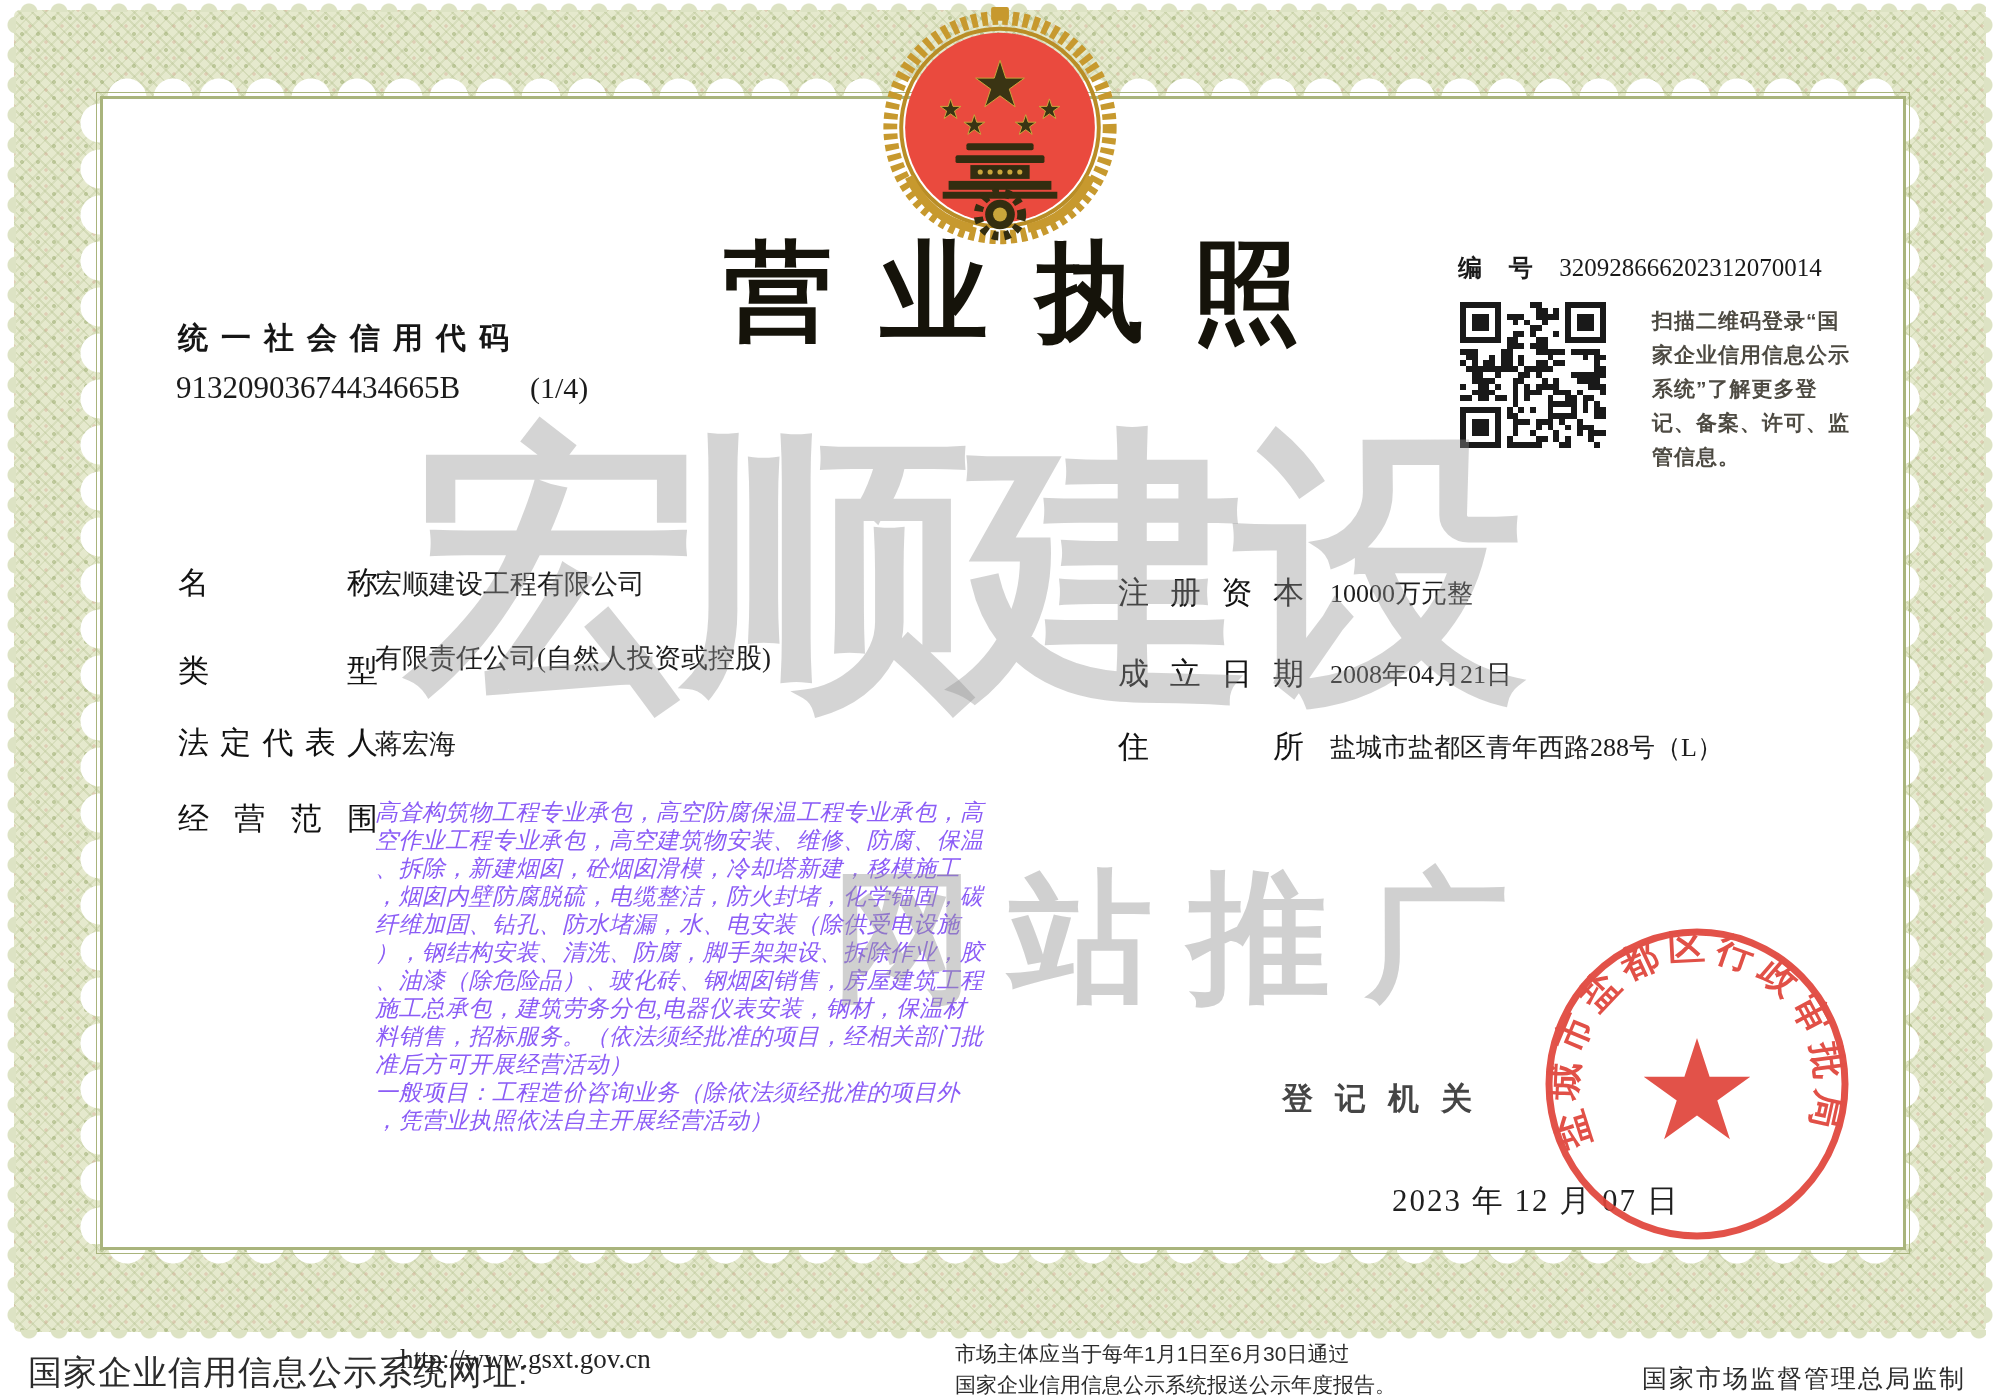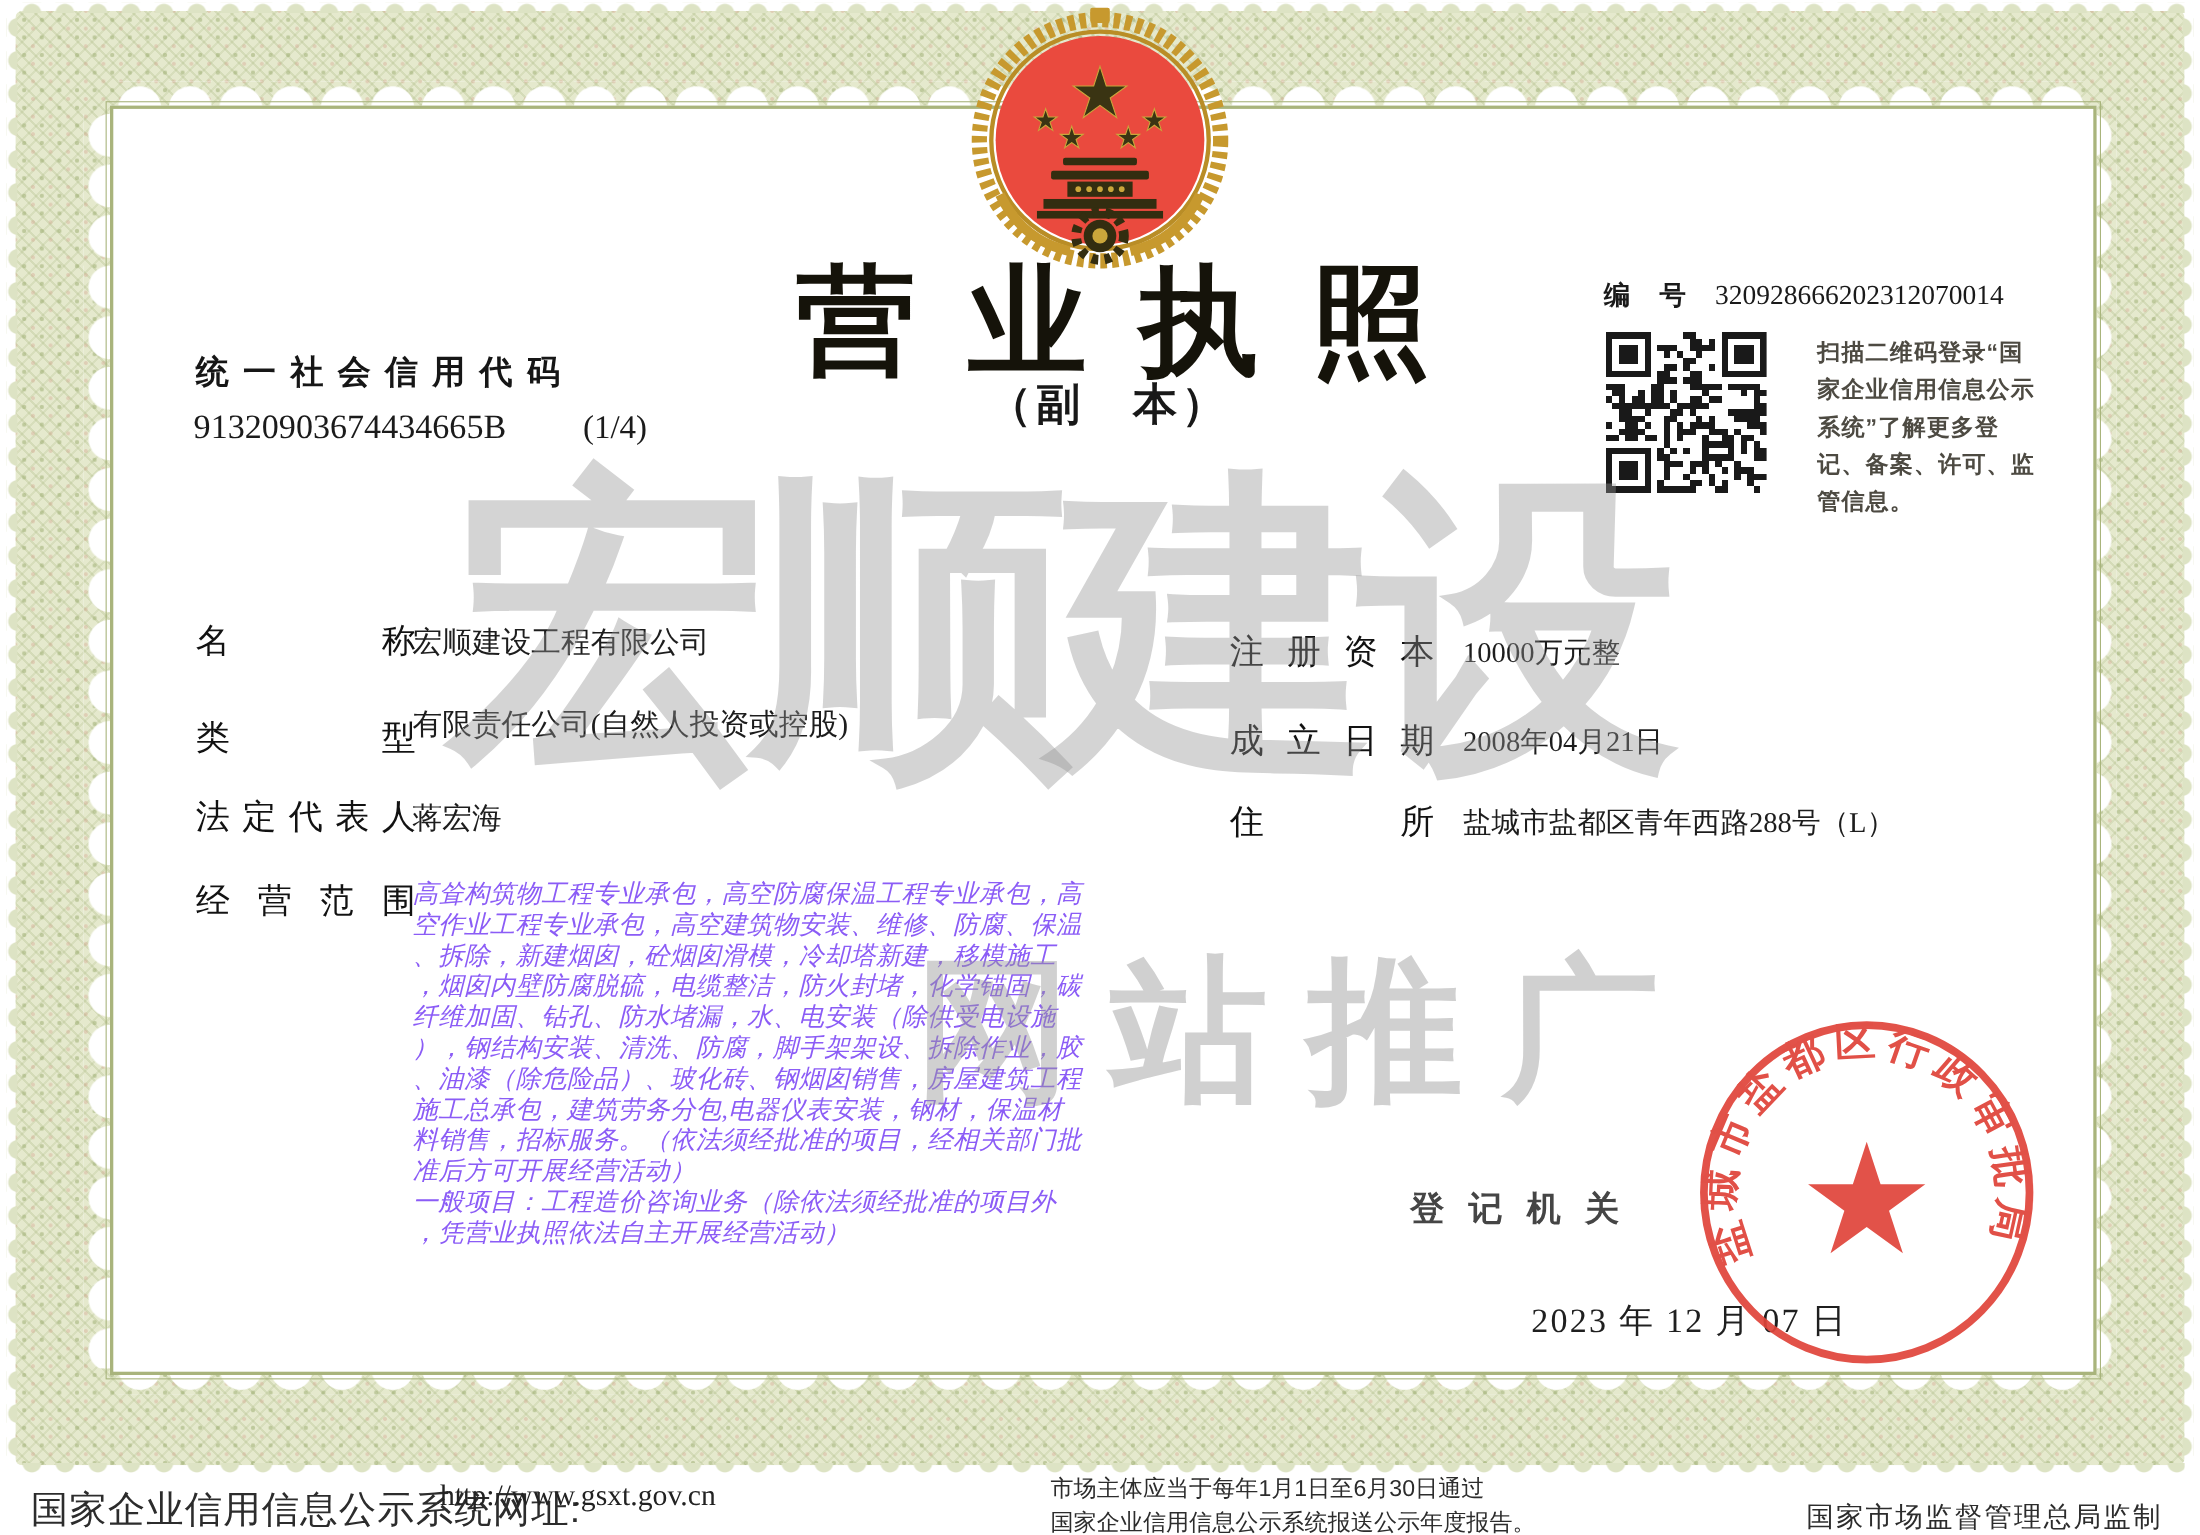--- a/index.html
+++ b/index.html
@@ -149,21 +149,20 @@
     </svg>
   </div>
 
   <div class="credit-label">统一社会信用代码</div>
   <div class="credit-code">
     <span>91320903674434665B</span>
     <span class="pg">(1/4)</span>
   </div>
 
   <div class="doc-title">营业执照</div>
-  <div class="doc-subtitle">（副　本）</div>
 
   <div class="serial">
     <span class="lb">编 号</span>
     <span class="no">320928666202312070014</span>
   </div>
 
   <div class="qr" id="qr"><svg viewBox="0 0 25 25" width="100%" height="100%" shape-rendering="crispEdges">
         <rect x="0" y="0" width="1" height="1" fill="#191919"></rect>
         <rect x="1" y="0" width="1" height="1" fill="#191919"></rect>
         <rect x="2" y="0" width="1" height="1" fill="#191919"></rect>

